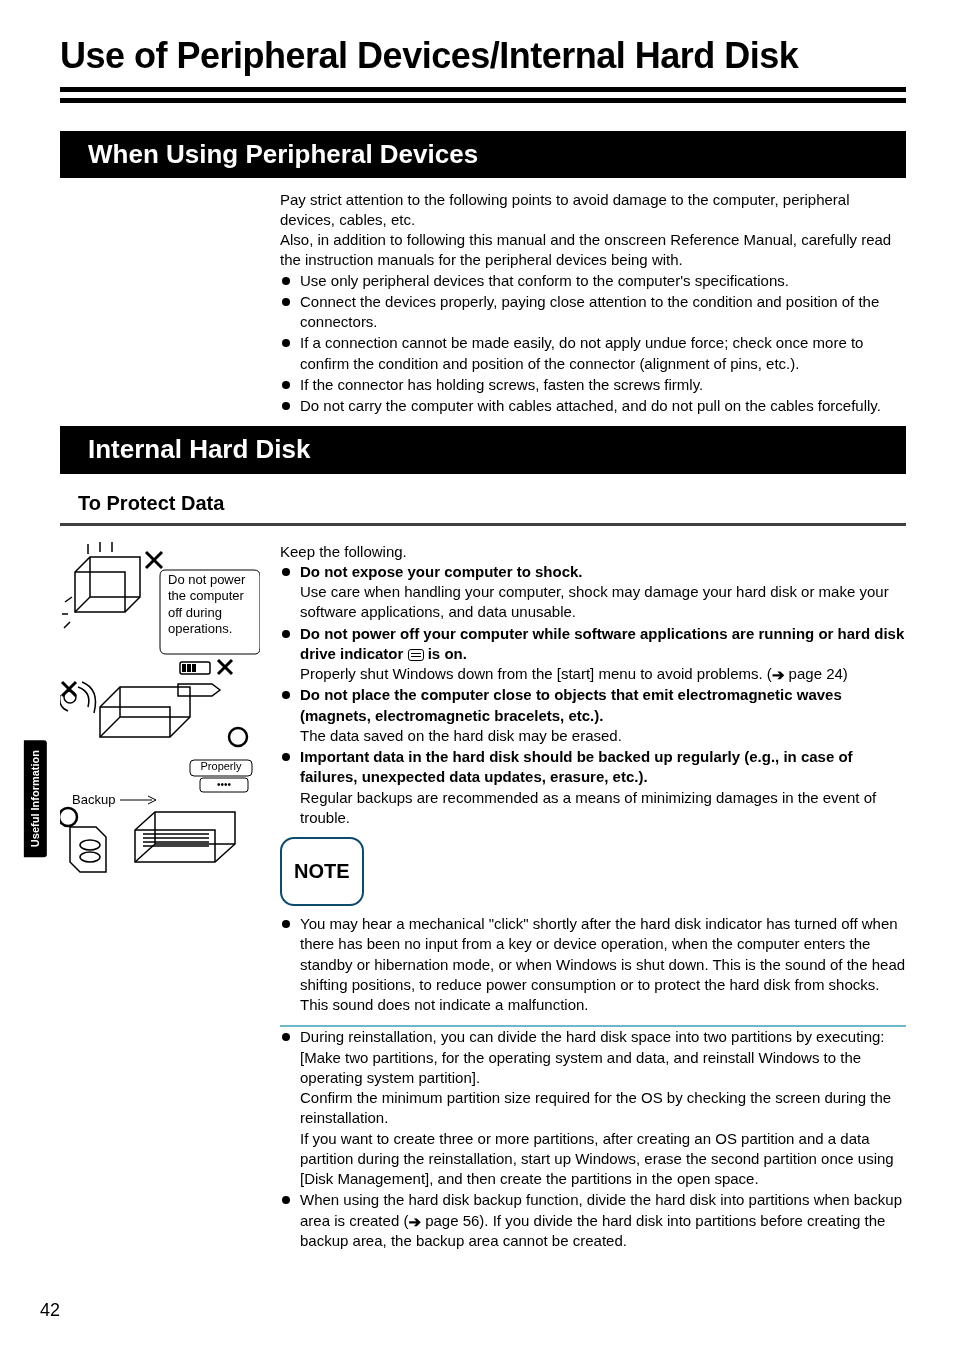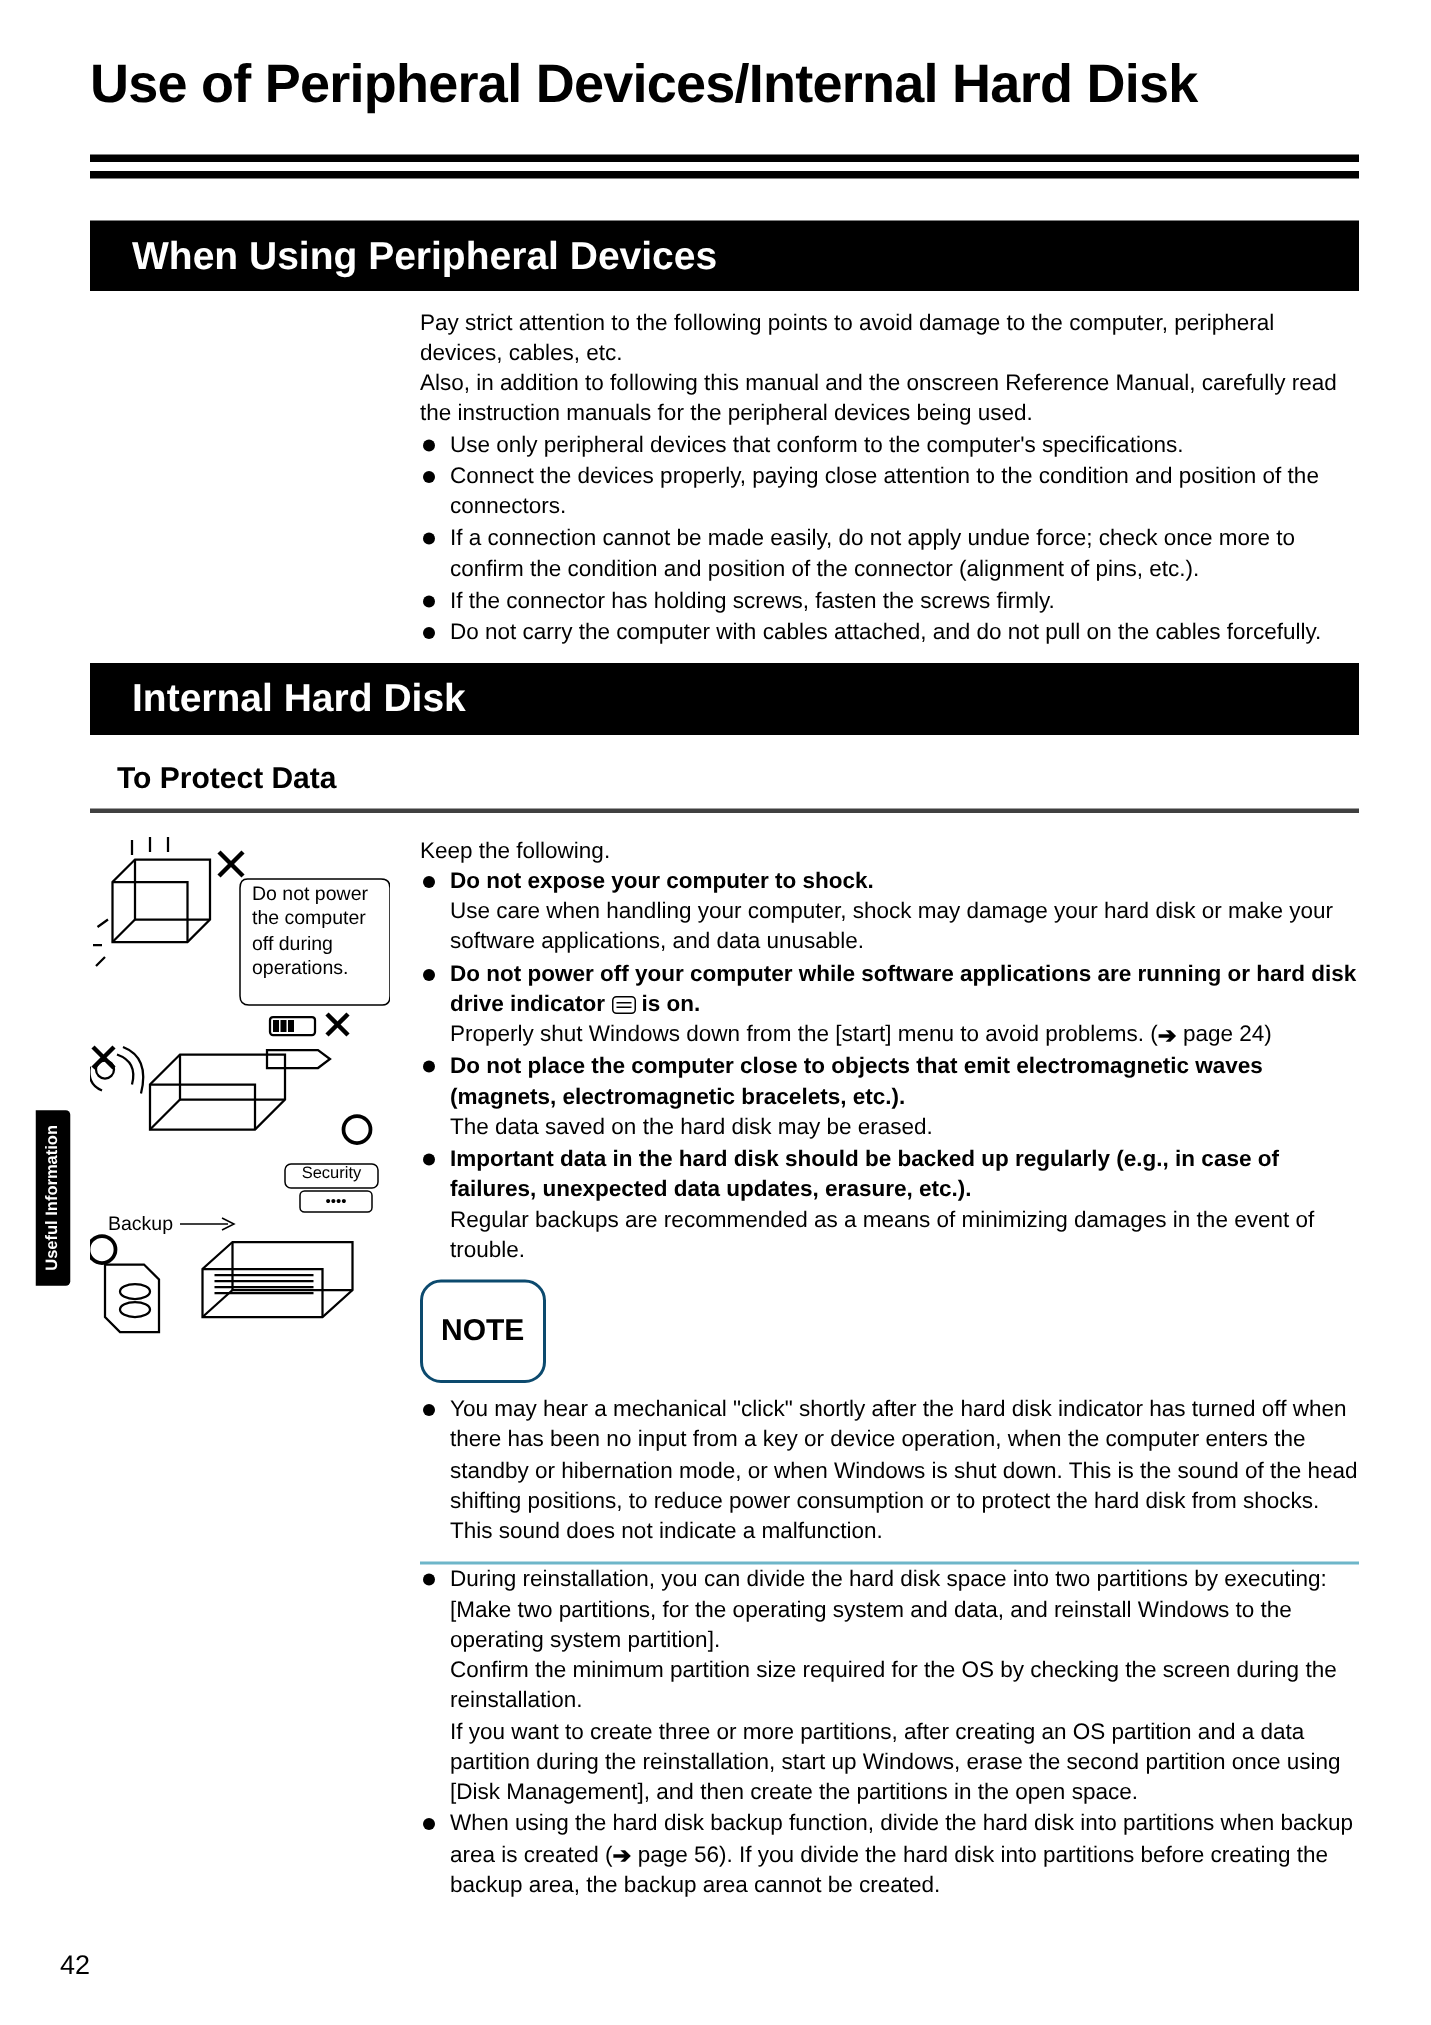--- a/index.html
+++ b/index.html
@@ -14,21 +14,21 @@
     line-height: 1.35;
   }
   .page {
     padding: 32px 48px 20px 60px;
     position: relative;
   }
   h1.title {
     font-size: 36px;
     font-weight: bold;
     border-bottom: 5px solid #000;
-    padding-bottom: 22px;
+    padding-bottom: 6px;
     margin-bottom: 0;
     letter-spacing: -0.5px;
   }
   .black-rule {
     height: 5px;
     background: #000;
     margin: 6px 0 28px 0;
   }
   h2.section {
     background: #000;
@@ -152,21 +152,21 @@
 
 <div class="page">
 
   <h1 class="title">Use of Peripheral Devices/Internal Hard Disk</h1>
   <div class="black-rule"></div>
 
   <h2 class="section">When Using Peripheral Devices</h2>
 
   <div class="body-block">
     <p>Pay strict attention to the following points to avoid damage to the computer, peripheral devices, cables, etc.</p>
-    <p>Also, in addition to following this manual and the onscreen Reference Manual, carefully read the instruction manuals for the peripheral devices being used.</p>
+    <p>Also, in addition to following this manual and the onscreen Reference Manual, carefully read the instruction manuals for the peripheral devices being with.</p>
     <ul class="bullets">
       <li>Use only peripheral devices that conform to the computer's specifications.</li>
       <li>Connect the devices properly, paying close attention to the condition and position of the connectors.</li>
       <li>If a connection cannot be made easily, do not apply undue force; check once more to confirm the condition and position of the connector (alignment of pins, etc.).</li>
       <li>If the connector has holding screws, fasten the screws firmly.</li>
       <li>Do not carry the computer with cables attached, and do not pull on the cables forcefully.</li>
     </ul>
   </div>
 
   <h2 class="section">Internal Hard Disk</h2>
@@ -216,21 +216,21 @@
           <path d="M22 45 Q40 52 34 76"></path>
         </g>
         <g stroke="#000" stroke-width="3">
           <line x1="2" y1="140" x2="16" y2="154"></line>
           <line x1="16" y1="140" x2="2" y2="154"></line>
         </g>
 
         <circle cx="178" cy="195" r="9" fill="none" stroke="#000" stroke-width="2.5"></circle>
         <rect x="130" y="218" width="62" height="16" rx="4" fill="#fff" stroke="#000" stroke-width="1"></rect>
         <foreignObject x="130" y="218" width="62" height="16">
-          <div xmlns="http://www.w3.org/1999/xhtml" style="font:11px Arial;text-align:center">Security</div>
+          <div xmlns="http://www.w3.org/1999/xhtml" style="font:11px Arial;text-align:center">Properly</div>
         </foreignObject>
         <rect x="140" y="236" width="48" height="14" rx="3" fill="#fff" stroke="#000" stroke-width="1"></rect>
         <text x="164" y="246" font-size="10" text-anchor="middle">••••</text>
 
         <g transform="translate(55,240)" stroke="#000" stroke-width="1.5" fill="none">
           <path d="M20 80 L100 80 L120 62 L120 30 L40 30 L20 48 Z"></path>
           <path d="M40 30 L40 62 L120 62"></path>
           <path d="M20 48 L100 48 L100 80"></path>
           <path d="M40 62 L20 80"></path>
           <line x1="28" y1="52" x2="94" y2="52"></line>

